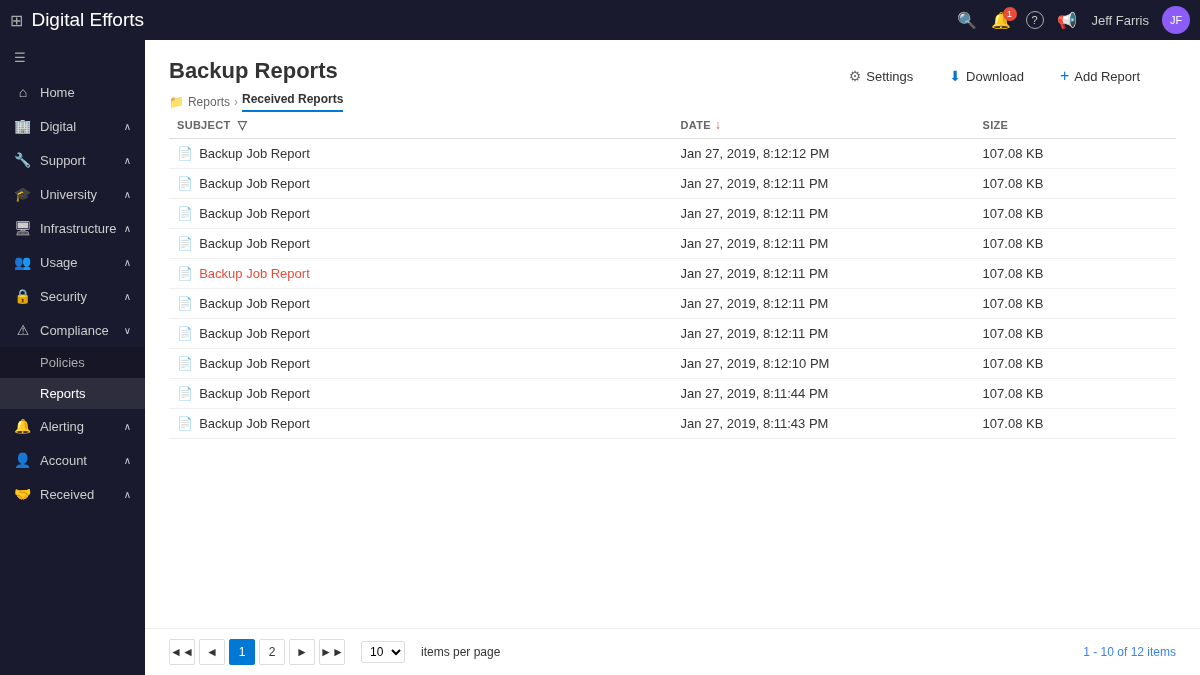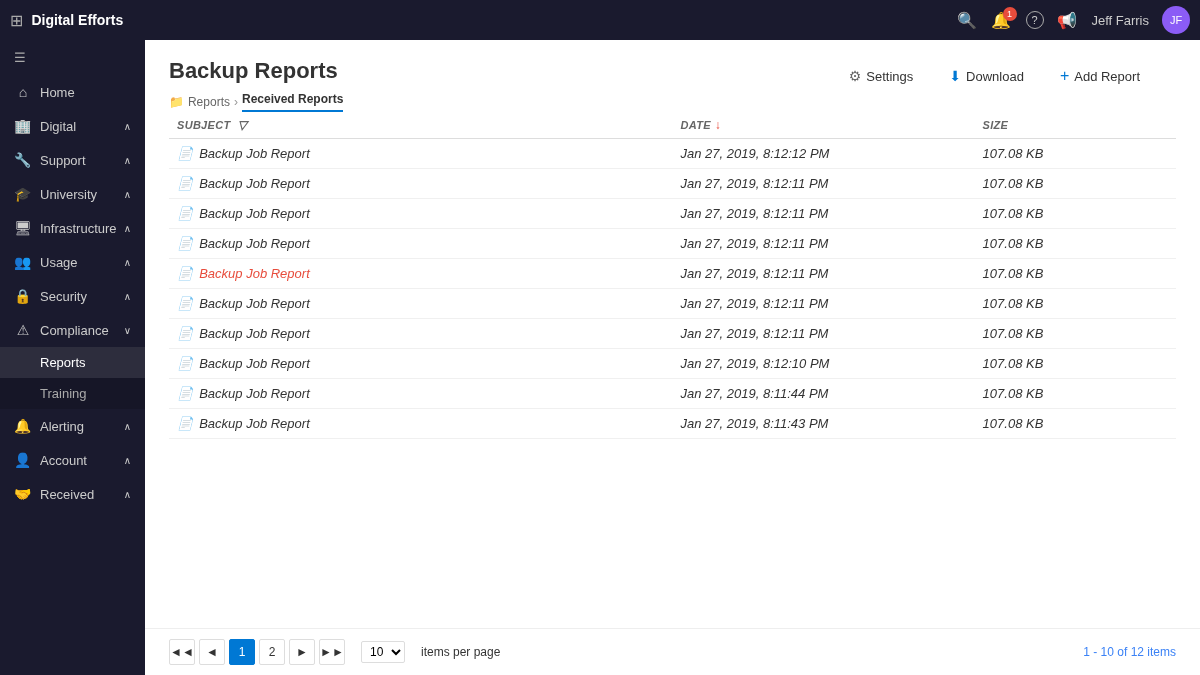--- a/index.html
+++ b/index.html
@@ -1,21 +1,21 @@
 <!DOCTYPE html>
 <html><head>
   <meta charset="utf-8">
   <style>
     * { box-sizing: border-box; margin: 0; padding: 0; }
     body { font-family: 'Segoe UI', Tahoma, Geneva, Verdana, sans-serif; font-size: 13px; background: #f3f2f1; display: flex; flex-direction: column; height: 675px; overflow: hidden; }
 
     
     .topbar { background: #1a1a2e; color: #fff; height: 40px; display: flex; align-items: center; padding: 0 10px; flex-shrink: 0; }
     .topbar-grid-icon { color: #aaa; margin-right: 8px; cursor: pointer; font-size: 16px; }
-    .topbar-title { font-size: 14px; font-weight: 700; flex: 1; }
+    .topbar-title { font-size: 19px; font-weight: 400; flex: 1; }
     .topbar-actions { display: flex; align-items: center; gap: 14px; }
     .topbar-icon { color: #ccc; cursor: pointer; font-size: 16px; position: relative; }
     .topbar-icon .badge { position: absolute; top: -4px; right: -5px; background: #e74c3c; color: #fff; border-radius: 50%; width: 14px; height: 14px; font-size: 9px; display: flex; align-items: center; justify-content: center; }
     .topbar-user { display: flex; align-items: center; gap: 13px; cursor: pointer; }
     .topbar-user span { font-size: 13px; }
     .avatar { width: 28px; height: 28px; border-radius: 50%; background: #8B5CF6; display: flex; align-items: center; justify-content: center; font-size: 11px; color: #fff; overflow: hidden; }
 
     
     .main-layout { display: flex; flex: 1; overflow: hidden; }
 
@@ -43,21 +43,21 @@
     
     .toolbar { display: flex; align-items: center; justify-content: flex-end; padding: 8px 24px; gap: 12px; }
     .toolbar-btn { display: flex; align-items: center; gap: 5px; padding: 5px 12px; border: none; background: transparent; cursor: pointer; font-size: 13px; color: #333; border-radius: 2px; }
     .toolbar-btn .btn-icon { font-size: 14px; }
     .toolbar-btn.settings .btn-icon { color: #666; }
     .toolbar-btn.download .btn-icon { color: #0078d4; }
     .toolbar-btn.add .btn-icon { color: #0078d4; font-size: 16px; }
 
     
     .table-container { flex: 1; overflow-y: auto; padding: 0 24px; }
-    .data-table { width: 100%; border-collapse: collapse; font-style: italic; }
+    .data-table { width: 100%; border-collapse: collapse; }
     .data-table th { text-align: left; font-size: 11px; font-weight: 600; color: #666; padding: 6px 8px; border-bottom: 1px solid #ddd; text-transform: uppercase; letter-spacing: 0.3px; }
     .data-table th.subject-col { width: 50%; }
     .data-table th.date-col { width: 30%; }
     .data-table th.size-col { width: 20%; }
     .date-header { display: flex; align-items: center; gap: 4px; }
     .sort-icon { color: #e74c3c; font-size: 12px; }
     .filter-icon { color: #666; cursor: pointer; font-size: 12px; margin-left: 4px; }
     .data-table td { padding: 7px 8px; border-bottom: 1px solid #f0f0f0; font-size: 13px; color: #333; }
     .file-icon { color: #999; margin-right: 6px; font-size: 13px; }
     .report-link { color: #333; cursor: pointer; }
@@ -156,22 +156,22 @@
 
     <div class="sidebar-item">
       <div class="sidebar-item-left">
         <span class="sidebar-icon">⚠</span>
         <span>Compliance</span>
       </div>
       <span class="sidebar-chevron">∨</span>
     </div>
 
     <div class="sidebar-sub">
+      <div class="sidebar-sub-item">Policies</div>
       <div class="sidebar-sub-item active">Reports</div>
-      <div class="sidebar-sub-item">Training</div>
     </div>
 
     <div class="sidebar-item">
       <div class="sidebar-item-left">
         <span class="sidebar-icon">🔔</span>
         <span>Alerting</span>
       </div>
       <span class="sidebar-chevron">∧</span>
     </div>
 

